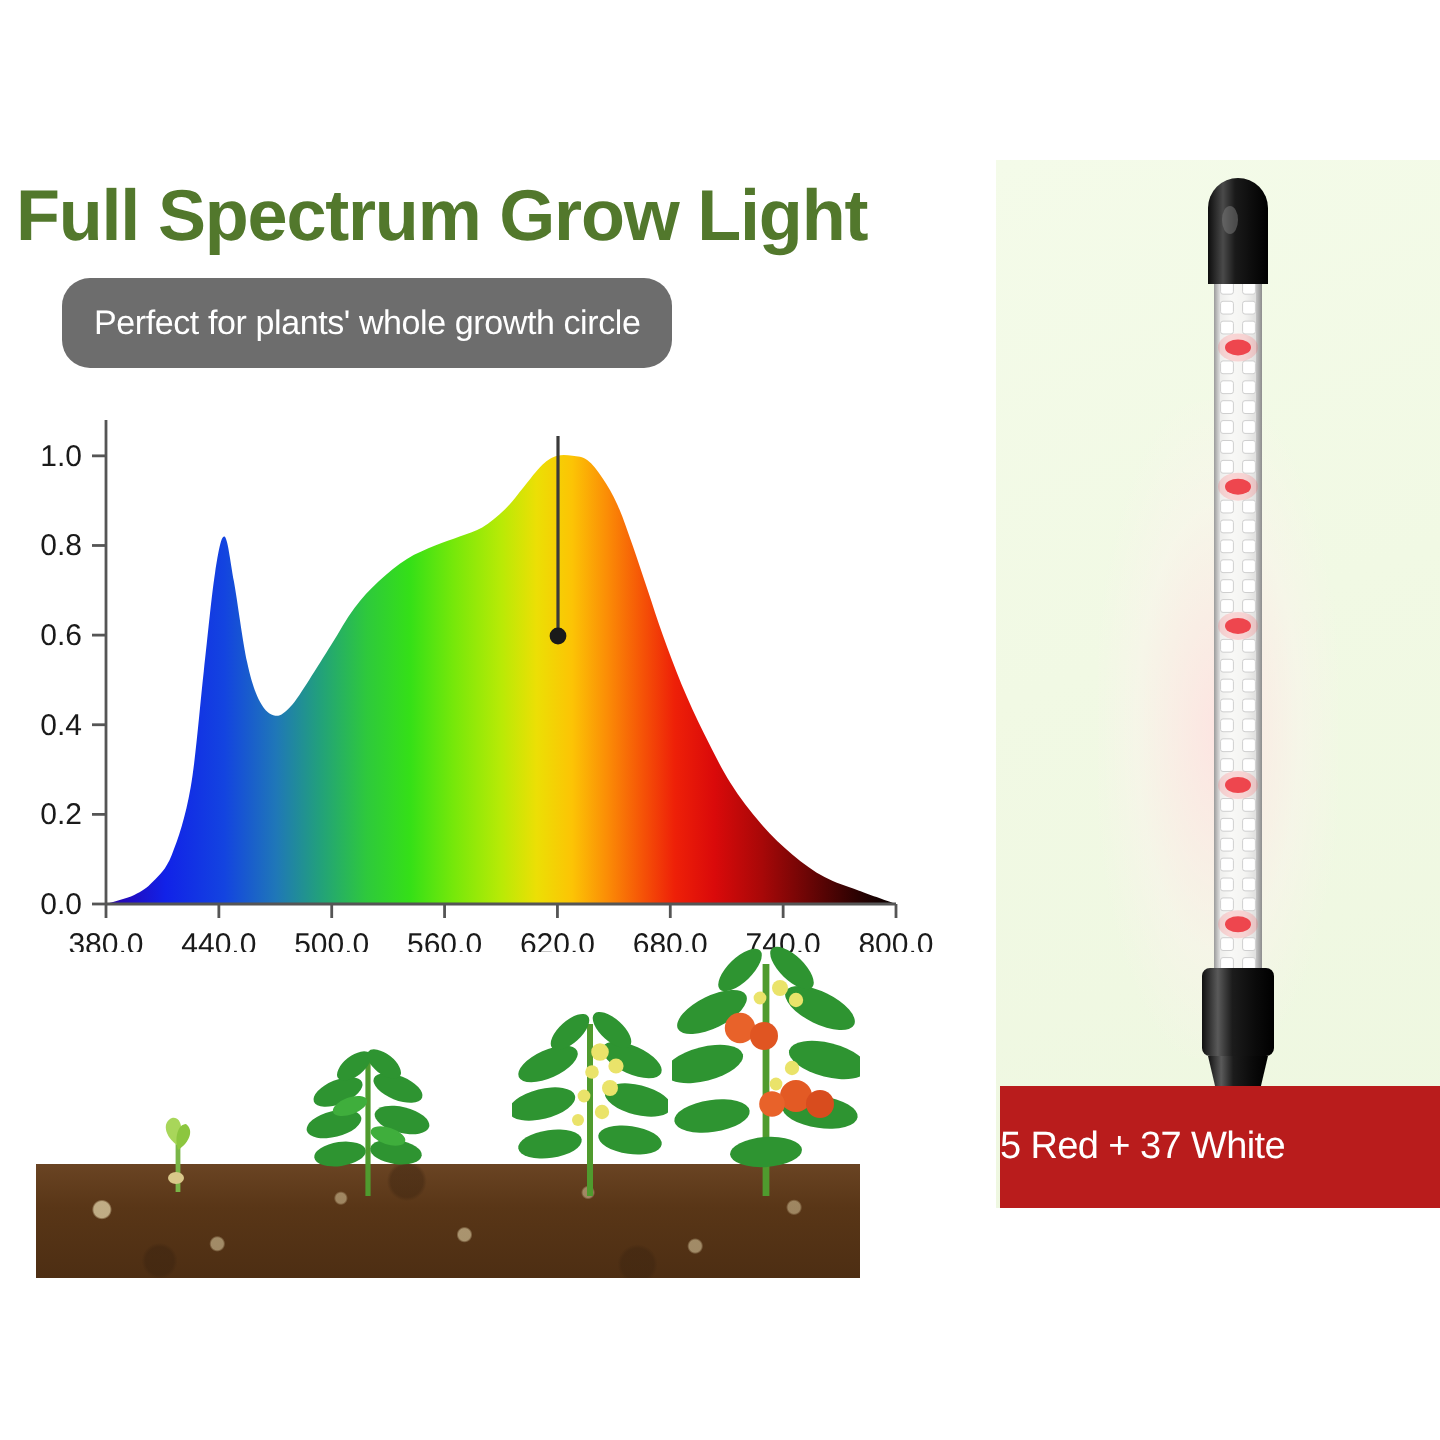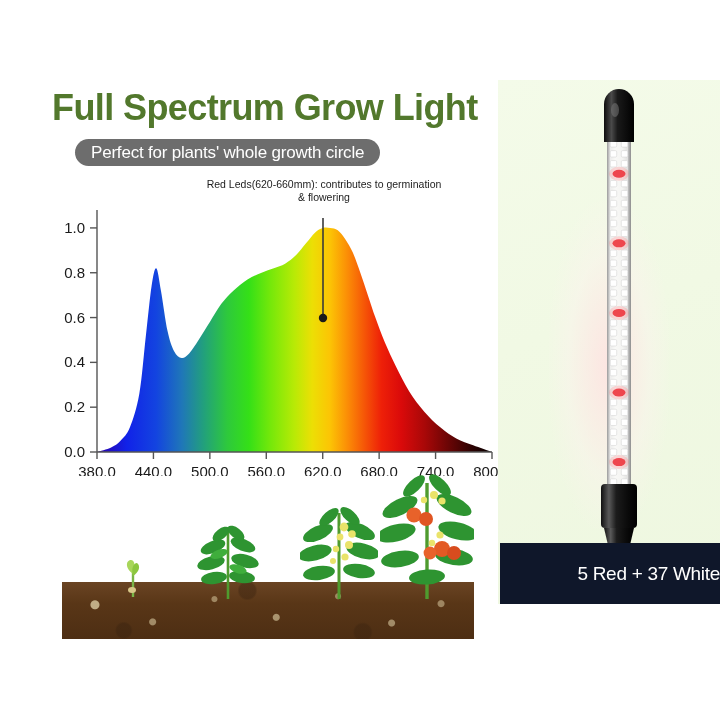--- a/index.html
+++ b/index.html
@@ -3,30 +3,30 @@
 <meta charset="utf-8">
 <style>
   html,body{margin:0;padding:0;}
   body{
     width:720px;height:720px;overflow:hidden;background:#ffffff;
     font-family:"Liberation Sans",sans-serif;
   }
   #page{position:relative;width:720px;height:720px;background:#fff;}
 
   
-  #left-panel{position:absolute;left:0;top:0;width:498px;height:648px;margin-left:44px;}
+  #left-panel{position:absolute;left:0;top:0;width:498px;height:648px;}
 
   #page-title{
     position:absolute;left:8px;top:86px;width:480px;
     font-size:36px;font-weight:bold;color:#52782c;
     letter-spacing:-0.6px;line-height:44px;white-space:nowrap;
   }
   #subtitle-pill{
     position:absolute;left:31px;top:139px;
-    height:27px;padding:0 16px;border-radius:14px;background:#6d6d6d;
+    height:27px;padding:9px 16px;border-radius:14px;background:#6d6d6d;
     display:flex;align-items:center;justify-content:center;
   }
   #subtitle-pill span{
     color:#ffffff;font-size:17px;letter-spacing:-0.2px;white-space:nowrap;
   }
 
   
   #chart{position:absolute;left:0px;top:176px;width:470px;height:300px;}
   #chart-annotation{
     position:absolute;left:160px;top:2px;width:240px;
@@ -59,43 +59,42 @@
     position:absolute;left:498px;top:80px;width:222px;height:524px;
     background:linear-gradient(160deg,#f4fbe9 0%,#f1f9e4 45%,#eef7e0 100%);
   }
   #glow{
     position:absolute;left:50%;top:120px;transform:translateX(-50%);
     width:120px;height:330px;border-radius:60px;
     background:radial-gradient(ellipse at 50% 50%,rgba(255,225,225,.85) 0%,rgba(255,240,240,.35) 48%,rgba(255,255,255,0) 75%);
   }
   #caption-box{
     position:absolute;left:500px;top:543px;width:220px;height:61px;
-    background:#0f172a;display:flex;flex-direction:column;
-    align-items:flex-end;justify-content:center;
+    background:#b91c1c;display:flex;flex-direction:column;
+    align-items:flex-start;justify-content:center;
   }
   #caption-box span{
     color:#fff;font-size:19px;line-height:24px;letter-spacing:-0.3px;white-space:nowrap;
   }
 </style>
 </head>
 <body>
 
 <div id="page">
 
   <div id="left-panel">
 
     <div id="page-title">Full Spectrum Grow Light</div>
 
     <div id="subtitle-pill">
       <span>Perfect for plants' whole growth circle</span>
     </div>
 
     <div id="chart">
 
-      <div id="chart-annotation">Red Leds(620-660mm): contributes to germination &amp; flowering</div>
 
       <svg id="chart-svg" width="470" height="300" viewBox="0 0 470 300">
         <defs>
           <linearGradient id="specGrad" x1="0" y1="0" x2="1" y2="0">
             <stop offset="0.000" stop-color="#2b00a8"></stop>
             <stop offset="0.075" stop-color="#1122e8"></stop>
             <stop offset="0.150" stop-color="#1344e0"></stop>
             <stop offset="0.215" stop-color="#1f77b8"></stop>
             <stop offset="0.270" stop-color="#22a07c"></stop>
             <stop offset="0.330" stop-color="#2ec93c"></stop>

